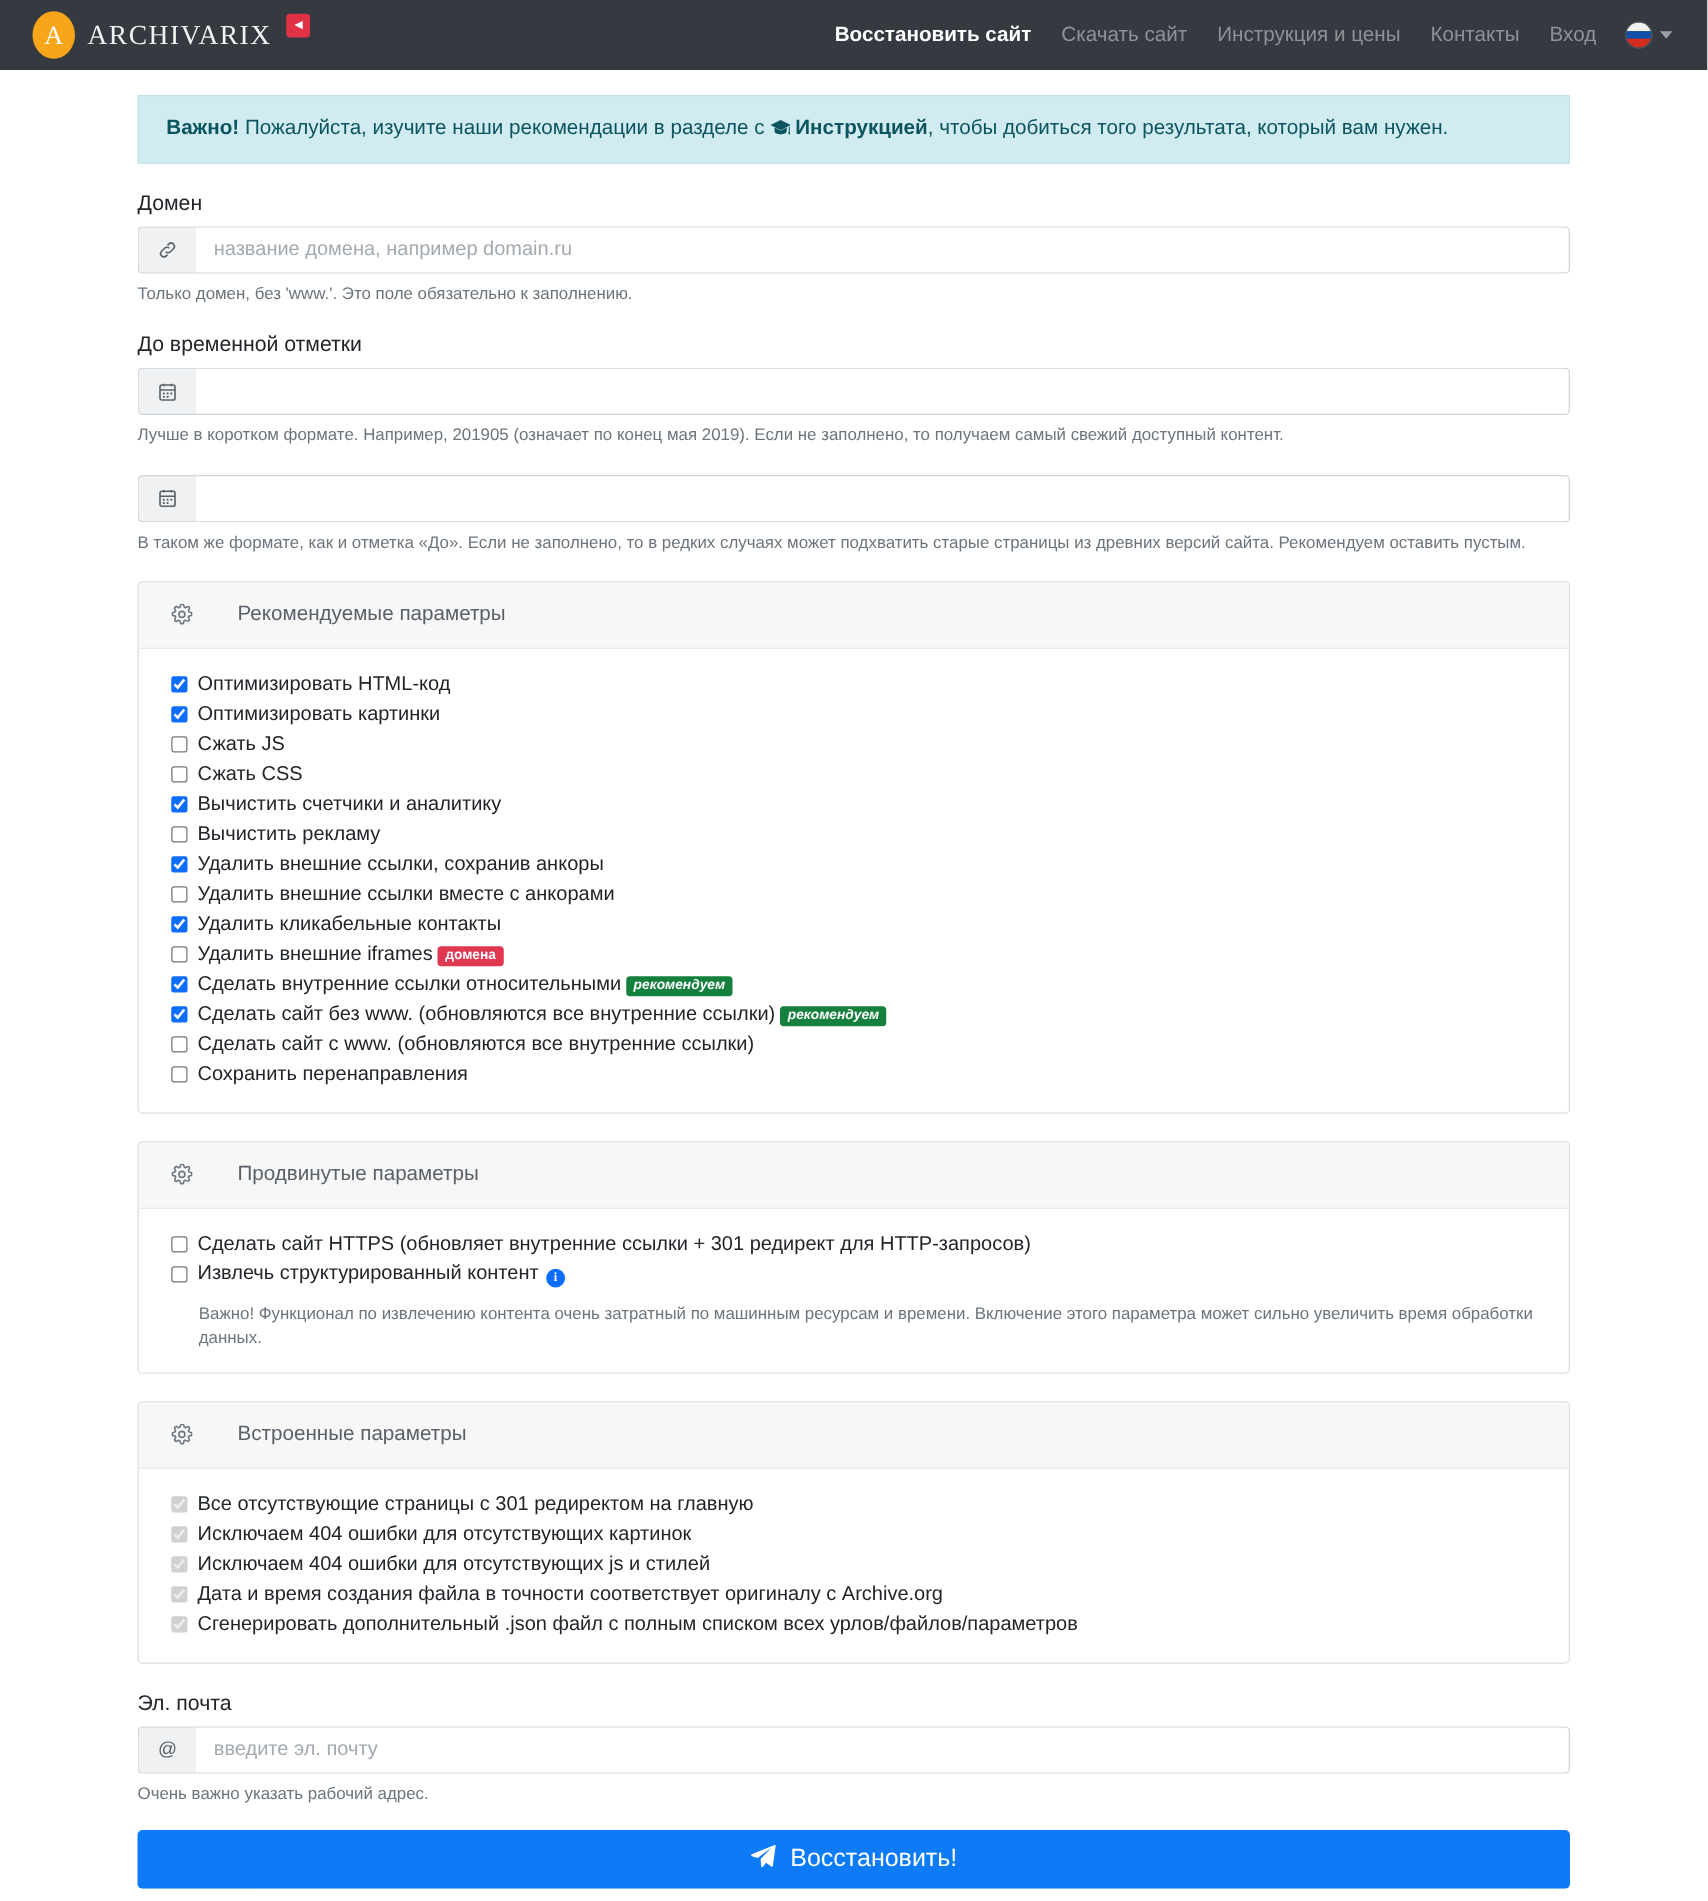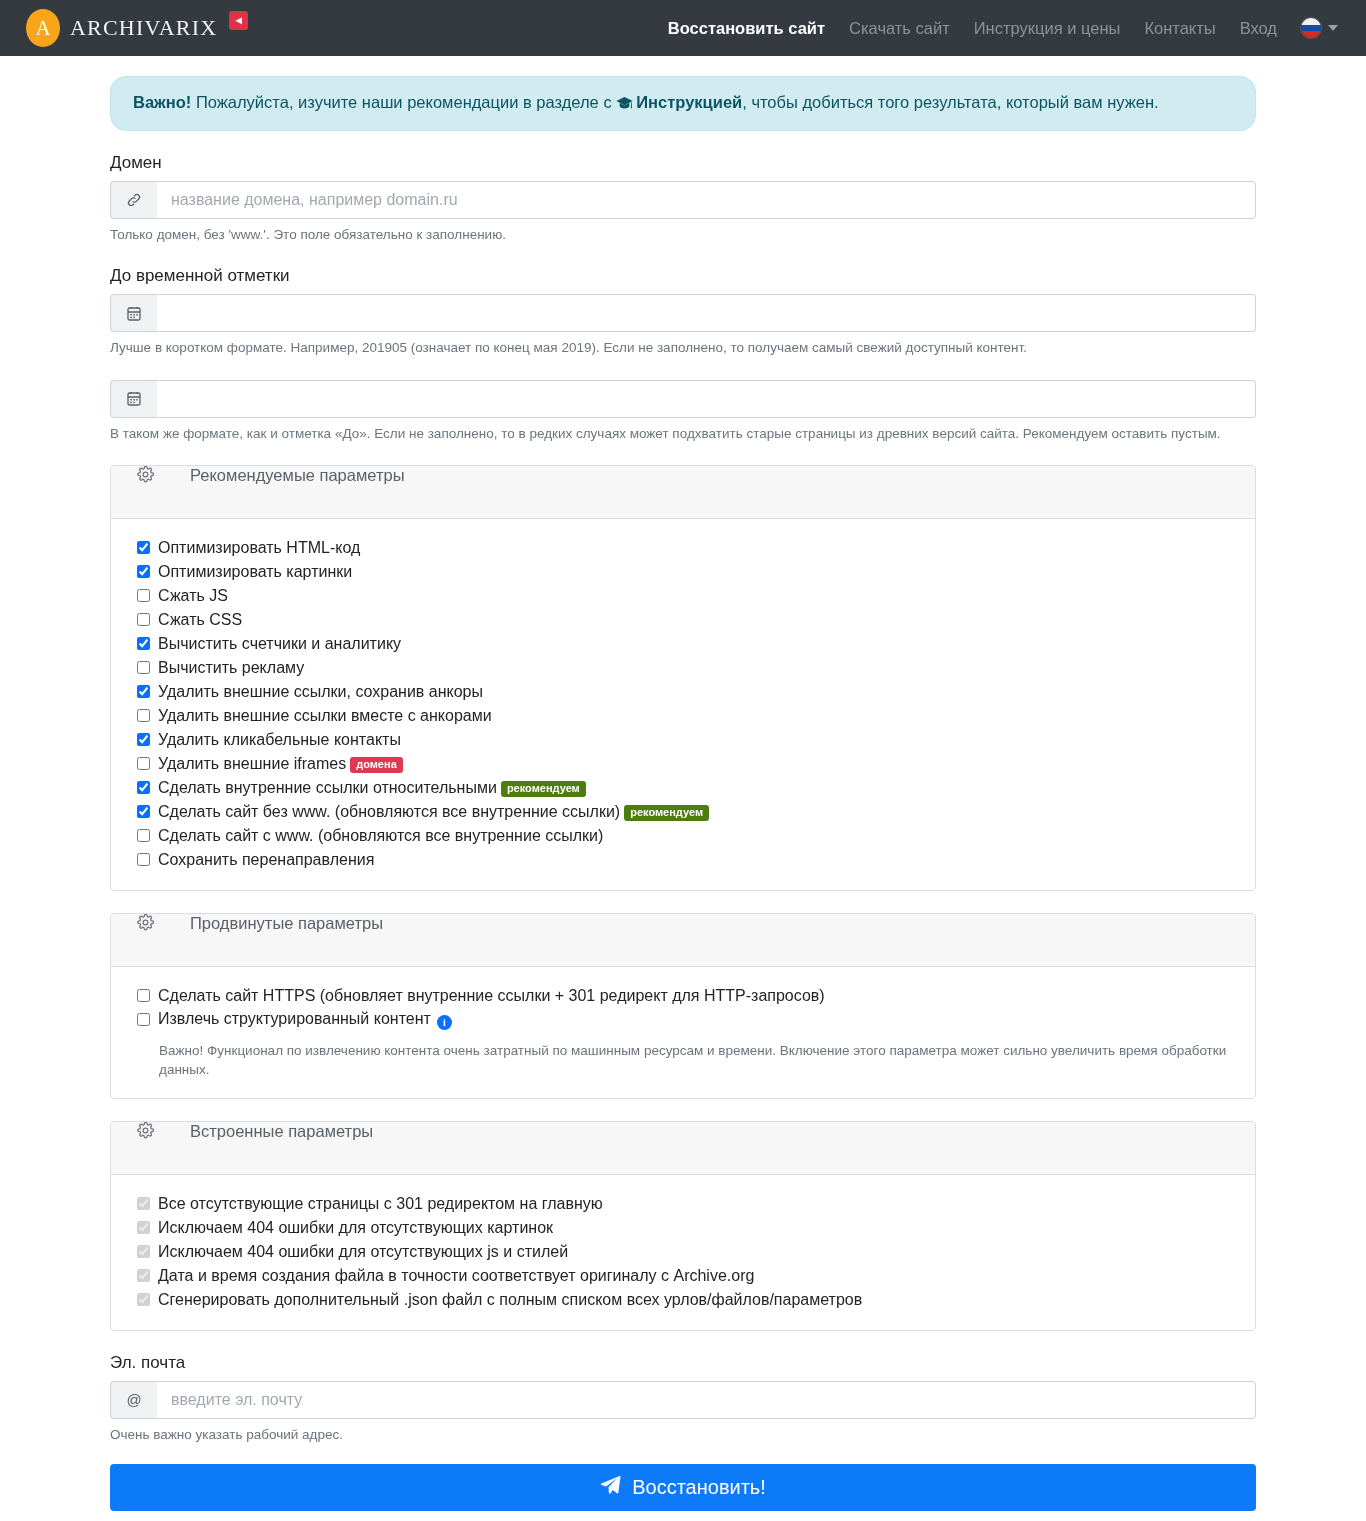--- a/index.html
+++ b/index.html
@@ -84,21 +84,21 @@
     border-top:6px solid #9aa0a6;
   }
 
   
   .container { width:1146px; margin:0 auto; padding-top:20px; }
 
   
   .alert {
     background:#d1ecf1;
     border:1px solid #bee5eb;
-    border-radius:16px;
+    border-radius:0;
     color:#0c5460;
     padding:14px 22px;
     font-size:16.5px;
     line-height:1.4;
   }
   .alert b { font-weight:700; }
   .alert .cap-link { color:#0c5460; font-weight:700; text-decoration:none; cursor:pointer; }
   .cap-icon { display:inline-block; vertical-align:-2px; margin-right:3px; }
 
   
@@ -147,21 +147,21 @@
     border-radius:4px;
     margin-top:22px;
     background:#fff;
   }
   .panel-head {
     background:#f7f7f7;
     border-bottom:1px solid #dddddd;
     border-radius:4px 4px 0 0;
     height:53px;
     display:flex;
-    align-items:flex-start;
+    align-items:center;
     padding:0 26px;
     gap:36px;
   }
   .panel-head .gear { color:#6c757d; display:flex; align-items:center; }
   .panel-title { font-size:16.5px; color:#5a6169; }
   .panel-body { padding:17px 26px 18px; }
 
   .check-row {
     display:flex;
     align-items:center;
@@ -186,21 +186,21 @@
     font-size:11px;
     font-weight:700;
     color:#fff;
     padding:2px 6px 3px;
     border-radius:3px;
     line-height:1;
     vertical-align:1px;
     margin-left:4px;
   }
   .badge-alpha { background:#e03851; }
-  .badge-rec { background:#4d7c0f; }
+  .badge-rec { background:#15803d;font-style:italic; }
 
   .info-dot {
     display:inline-flex;
     align-items:center; justify-content:center;
     width:15px; height:15px;
     border-radius:50%;
     background:#0d6efd;
     color:#fff;
     font-size:10px;
     font-weight:700;

